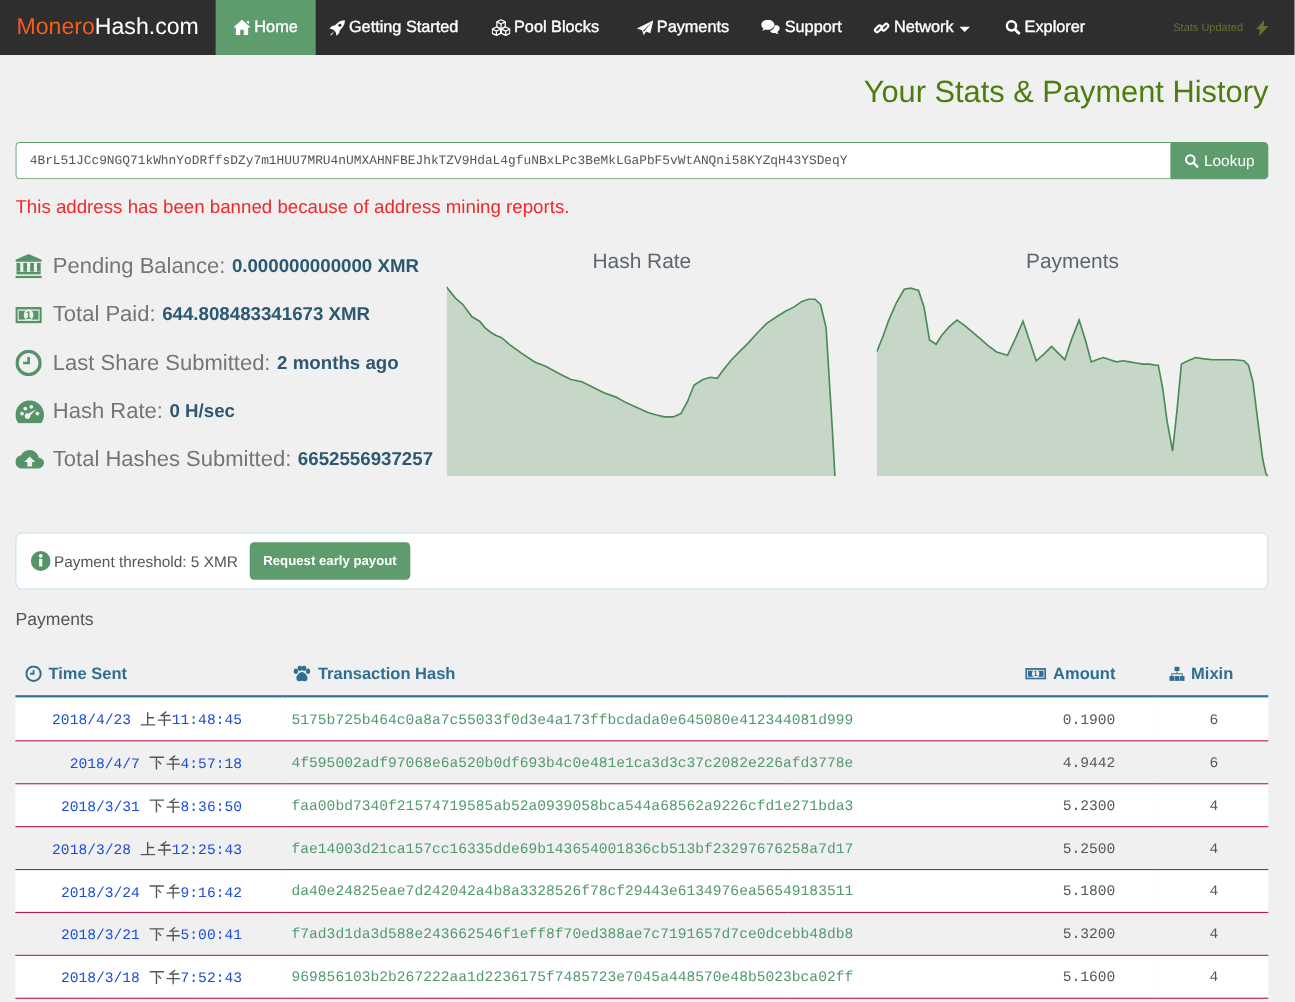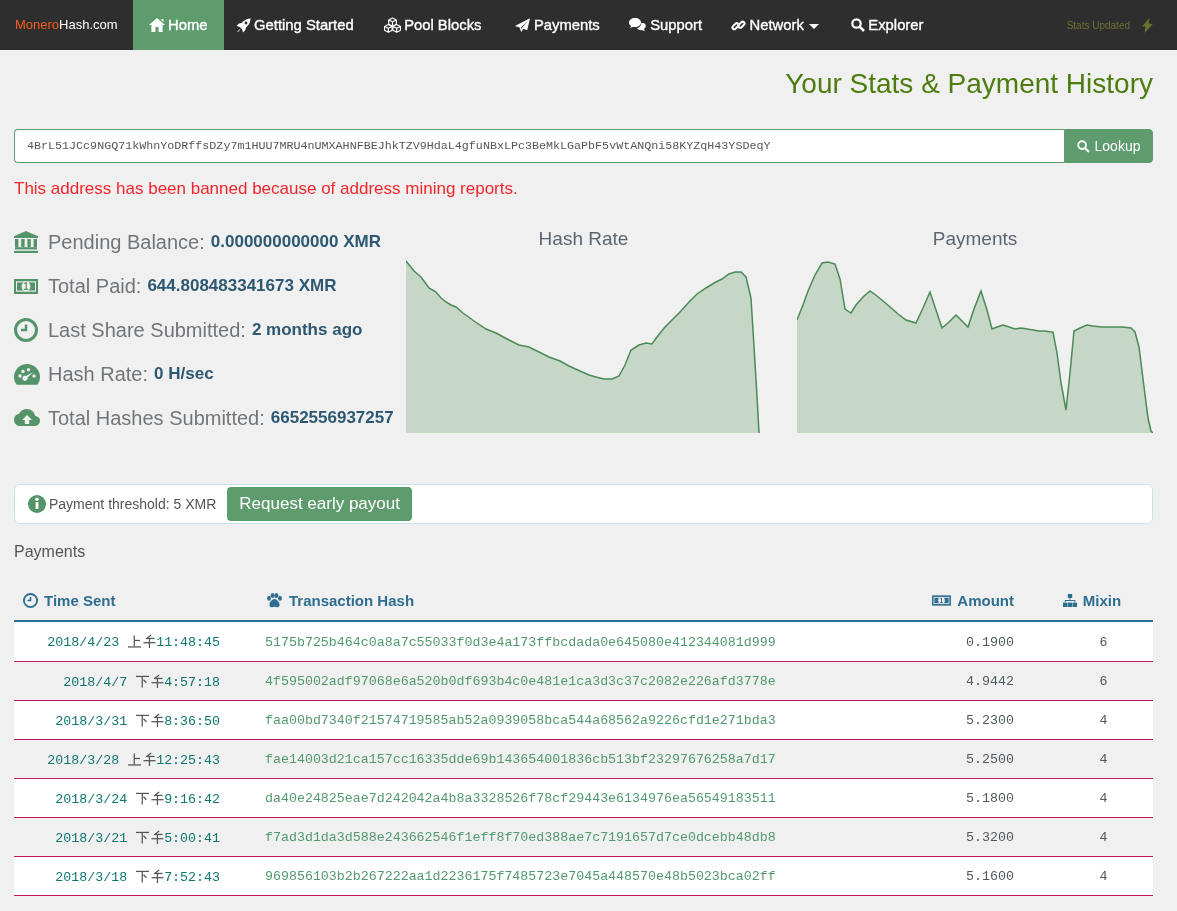--- a/index.html
+++ b/index.html
@@ -1,19 +1,19 @@
 <!DOCTYPE html>
 <html><head>
 <meta charset="utf-8">
 <style>
 * { box-sizing: border-box; }
 html,body { margin:0; padding:0; } html { overflow:hidden; }
 body { background:#f0f0f0; font-family:"Liberation Sans", sans-serif; font-size:14px; color:#555; }
 .navbar { height:50px; background:#2e2e2e; display:flex; align-items:stretch; }
-.brand { color:#fff; font-size:13px; line-height:50px; padding:0 15px; white-space:nowrap;text-align:center; }
+.brand { color:#fff; font-size:21px; line-height:50px; padding:0 15px; white-space:nowrap;text-align:center; }
 .brand .mo { color:#f45d1f; }
 .nav { display:flex; list-style:none; margin:0; padding:0; }
 .nav a { display:flex; align-items:center; height:50px; padding:0 16px; color:#fff; font-size:14.8px; font-weight:normal; -webkit-text-stroke:0.35px #fff; text-decoration:none; white-space:nowrap; }
 .nav li.p12 a { padding:14px 12px; } .nav li.p13 a { padding:0 13px; } .nav li.p18 a { padding:0 18px; }
 .nav a.active { background:#5e9c6e; }
 .nav svg { margin-right:3.5px; }
 .statsupd { margin-left:auto; color:#6c7034; font-size:10px; font-weight:normal; display:flex; align-items:center; padding-right:24px; }
 .statsupd svg { margin-left:12px; }
 .container { width:1139px; margin-left:14px; }
 h1 { font-size:28px; font-weight:normal; color:#4d7c0f; margin:17px 0 0 0; line-height:34px;text-align:right; }
@@ -27,35 +27,35 @@
 .stat { display:flex; align-items:center; height:24px; margin-top:20px; }
 .stat:first-child { margin-top:0; }
 .sicon { width:26px; display:flex; justify-content:flex-start; }
 .stat .lbl { color:#727578; font-size:20px; margin-left:8px; white-space:nowrap; }
 .stat .val { color:#2d5871; font-size:17px; font-weight:bold; margin-left:6px; white-space:nowrap; }
 .charts { display:flex; }
 .chart { width:355px; }
 .chart + .chart { margin-left:36px; width:356px; }
 .chart h3 { margin:0; font-size:19px; font-weight:normal; color:#5c6670; text-align:center; line-height:17px; }
 .chart svg { display:block; margin-top:6px; }
-.alertbox { margin-top:51px; background:#fff; border:1px solid #c5e4ee; border-radius:6px; height:40px; display:flex; align-items:center; padding:0 13px; }
+.alertbox { margin-top:51px; background:#fff; border:1px solid #c5e4ee; border-radius:6px; height:52px; display:flex; align-items:center; padding:0 13px; }
 .alertbox .txt { margin-left:3px; font-size:14px; color:#555; }
-.reqbtn { margin-left:11px; background:#5e9c6e; color:#fff; border:none; border-radius:4px; height:34px; padding:0 12px; font-size:17px; font-weight:normal; font-family:"Liberation Sans",sans-serif; }
+.reqbtn { margin-left:11px; background:#5e9c6e; color:#fff; border:none; border-radius:4px; height:34px; padding:0 12px; font-size:12px; font-weight:bold; font-family:"Liberation Sans",sans-serif; }
 .paylabel { margin-top:19px; font-size:16px; color:#555; }
 table { border-collapse:collapse; table-layout:fixed; width:1139px; margin-top:21px; }
 col.c1 { width:243px; } col.c2 { width:460px; } col.c3 { width:332px; } col.c4 { width:104px; }
 th { color:#2f6e91; font-size:15px; text-align:left; padding:10px 8px 11px 9px; }
 th .thwrap { display:flex; align-items:center;text-align:center; }
 th svg { margin-right:6px; }
 thead tr { border-bottom:2px solid #2c7095; }
 td { font-family:"Liberation Mono", monospace; font-size:13.3px; padding:2px 8px 0 8px; height:39px; }
 tbody tr { border-top:1px solid #be185d; background:#fff; }
 tbody tr:first-child { border-top:none; } tbody tr:first-child td { height:40px; }
 tbody tr:nth-child(even) { background:#f0f0f0; }
-td.time { text-align:right; padding-right:37px; color:#0f766e; white-space:nowrap; }
+td.time { text-align:right; padding-right:37px; color:#1d4ed8; white-space:nowrap; }
 td.hash { color:#52996f; }
 td.amt { text-align:right; padding-right:35px; color:#50595e; }
 th.amt { padding-right:35px; } th.amt .thwrap { justify-content:flex-end; }
 td.mix { text-align:center; color:#50595e; padding-left:13px; }
 th.mix { padding-right:27px; } th.mix .thwrap { justify-content:center; }
 .cjk { display:inline-block; vertical-align:-2.5px; }
 </style>
 </head>
 <body>
 <div class="navbar">

